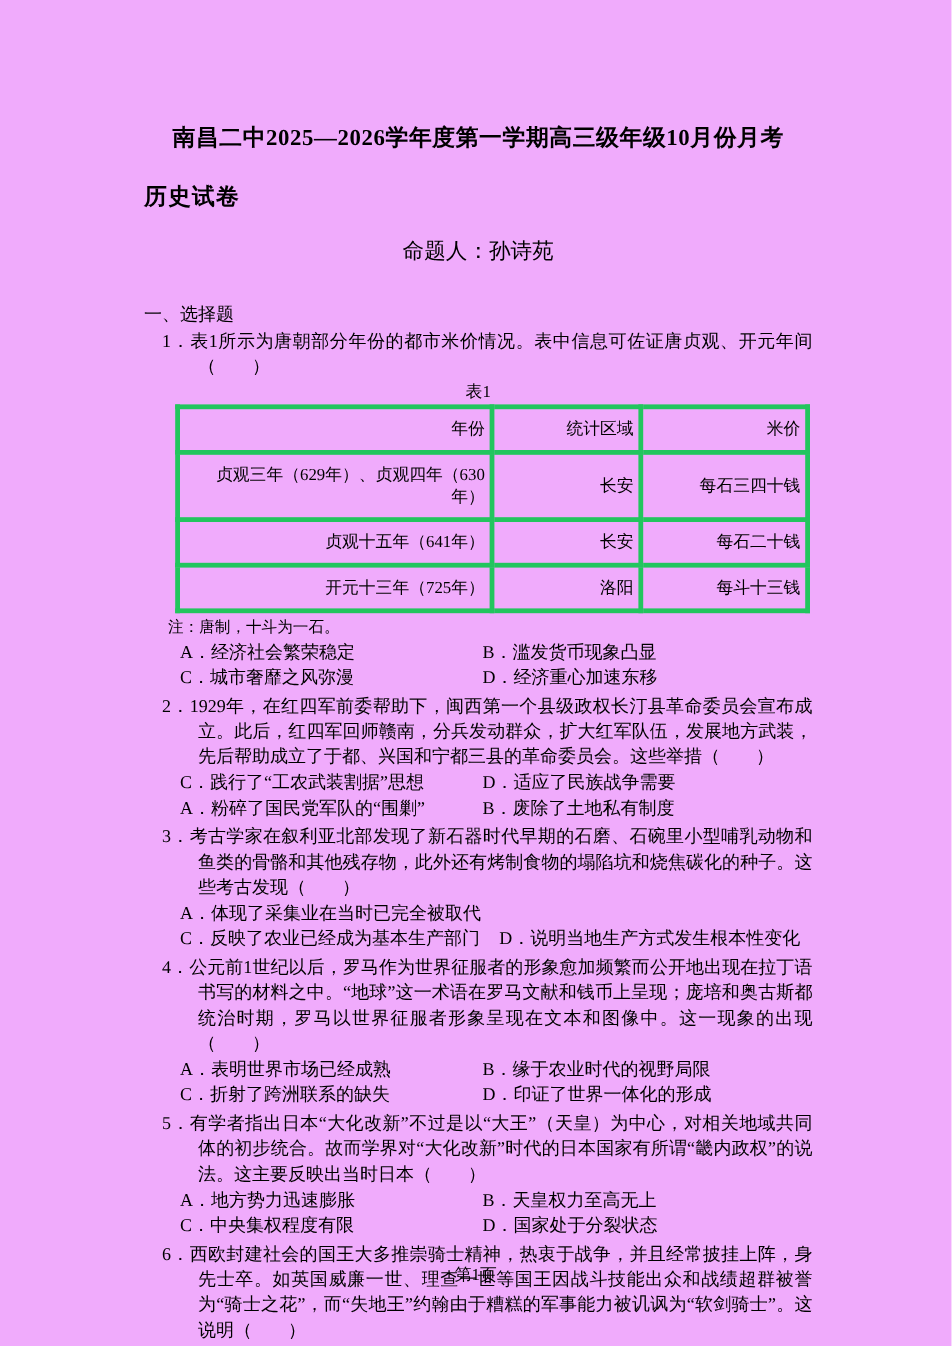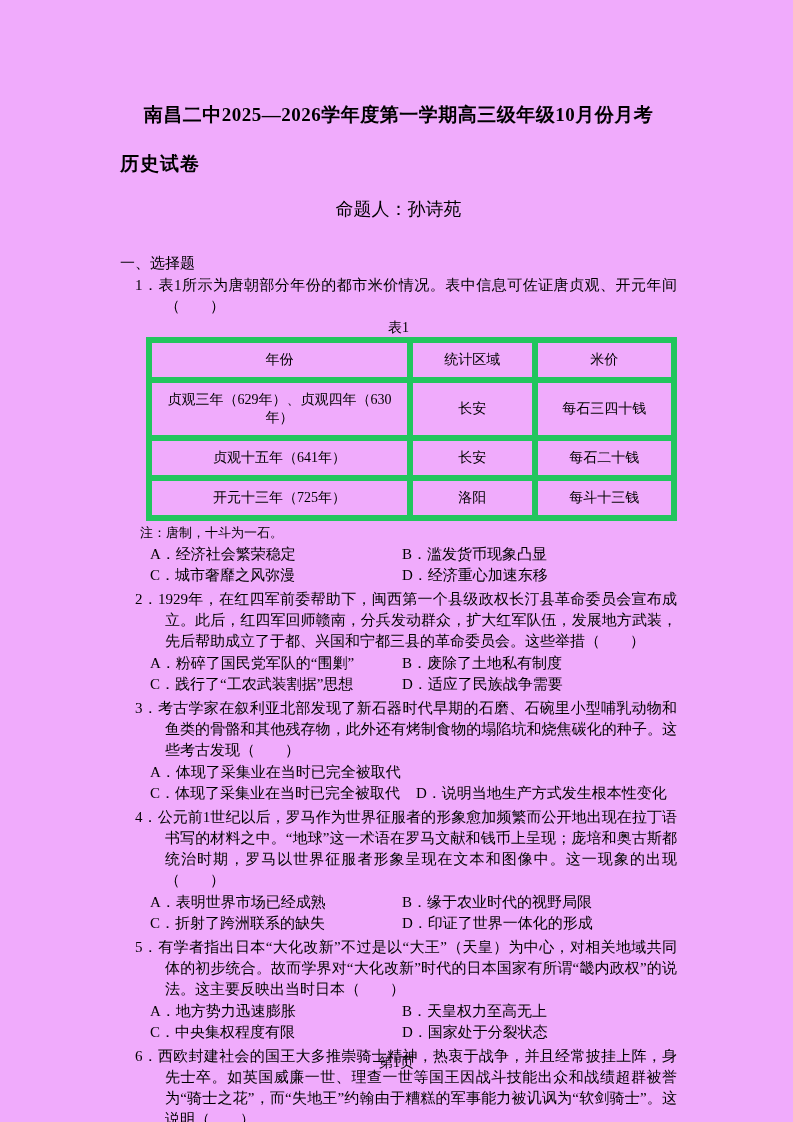--- a/index.html
+++ b/index.html
@@ -62,22 +62,22 @@
     font-size: 14px;
     line-height: 19px;
   }
   table.data-table {
     border-collapse: collapse;
     margin-left: 26px;
     font-size: 14px;
     table-layout: fixed;
   }
   table.data-table th, table.data-table td {
-    border: 6px solid #22c55e;
-    text-align: center;
+    border: 4px solid #22c55e;
+    text-align: right;
     vertical-align: middle;
     font-weight: normal;
     padding: 8px 4px;
     overflow: hidden;
   }
   .col1 { width: 250px; }
   .col2 { width: 112px; }
   .col3 { width: 127px; }
   .note {
     font-size: 13px;
@@ -141,38 +141,38 @@
         <span class="o1">C．城市奢靡之风弥漫</span>
         <span class="o2">D．经济重心加速东移</span>
       </div>
     </div>
   </div>
 
   <div class="q">
     <p class="stem"><span>2．</span><span>1929年，在红四军前委帮助下，闽西第一个县级政权长汀县革命委员会宣布成立。此后，红四军回师赣南，分兵发动群众，扩大红军队伍，发展地方武装，先后帮助成立了于都、兴国和宁都三县的革命委员会。这些举措（　　）</span></p>
     <div class="opts">
       <div class="opt-row">
+        <span class="o1">C．践行了“工农武装割据”思想</span>
+        <span class="o2">D．适应了民族战争需要</span>
+      </div>
+      <div class="opt-row">
         <span class="o1">A．粉碎了国民党军队的“围剿”</span>
         <span class="o2">B．废除了土地私有制度</span>
       </div>
-      <div class="opt-row">
-        <span class="o1">C．践行了“工农武装割据”思想</span>
-        <span class="o2">D．适应了民族战争需要</span>
-      </div>
     </div>
   </div>
 
   <div class="q">
     <p class="stem"><span>3．</span><span>考古学家在叙利亚北部发现了新石器时代早期的石磨、石碗里小型哺乳动物和鱼类的骨骼和其他残存物，此外还有烤制食物的塌陷坑和烧焦碳化的种子。这些考古发现（　　）</span></p>
     <div class="opts">
       <div class="opt-row">
         <span class="o1">A．体现了采集业在当时已完全被取代</span>
       </div>
       <div class="opt-row">
-        <span class="o1">C．体现了采集业在当时已完全被取代</span>
+        <span class="o1">C．反映了农业已经成为基本生产部门</span>
         <span class="o2">D．说明当地生产方式发生根本性变化</span>
       </div>
     </div>
   </div>
 
   <div class="q">
     <p class="stem"><span>4．</span><span>公元前1世纪以后，罗马作为世界征服者的形象愈加频繁而公开地出现在拉丁语书写的材料之中。“地球”这一术语在罗马文献和钱币上呈现；庞培和奥古斯都统治时期，罗马以世界征服者形象呈现在文本和图像中。这一现象的出现（　　）</span></p>
     <div class="opts">
       <div class="opt-row">
         <span class="o1">A．表明世界市场已经成熟</span>

